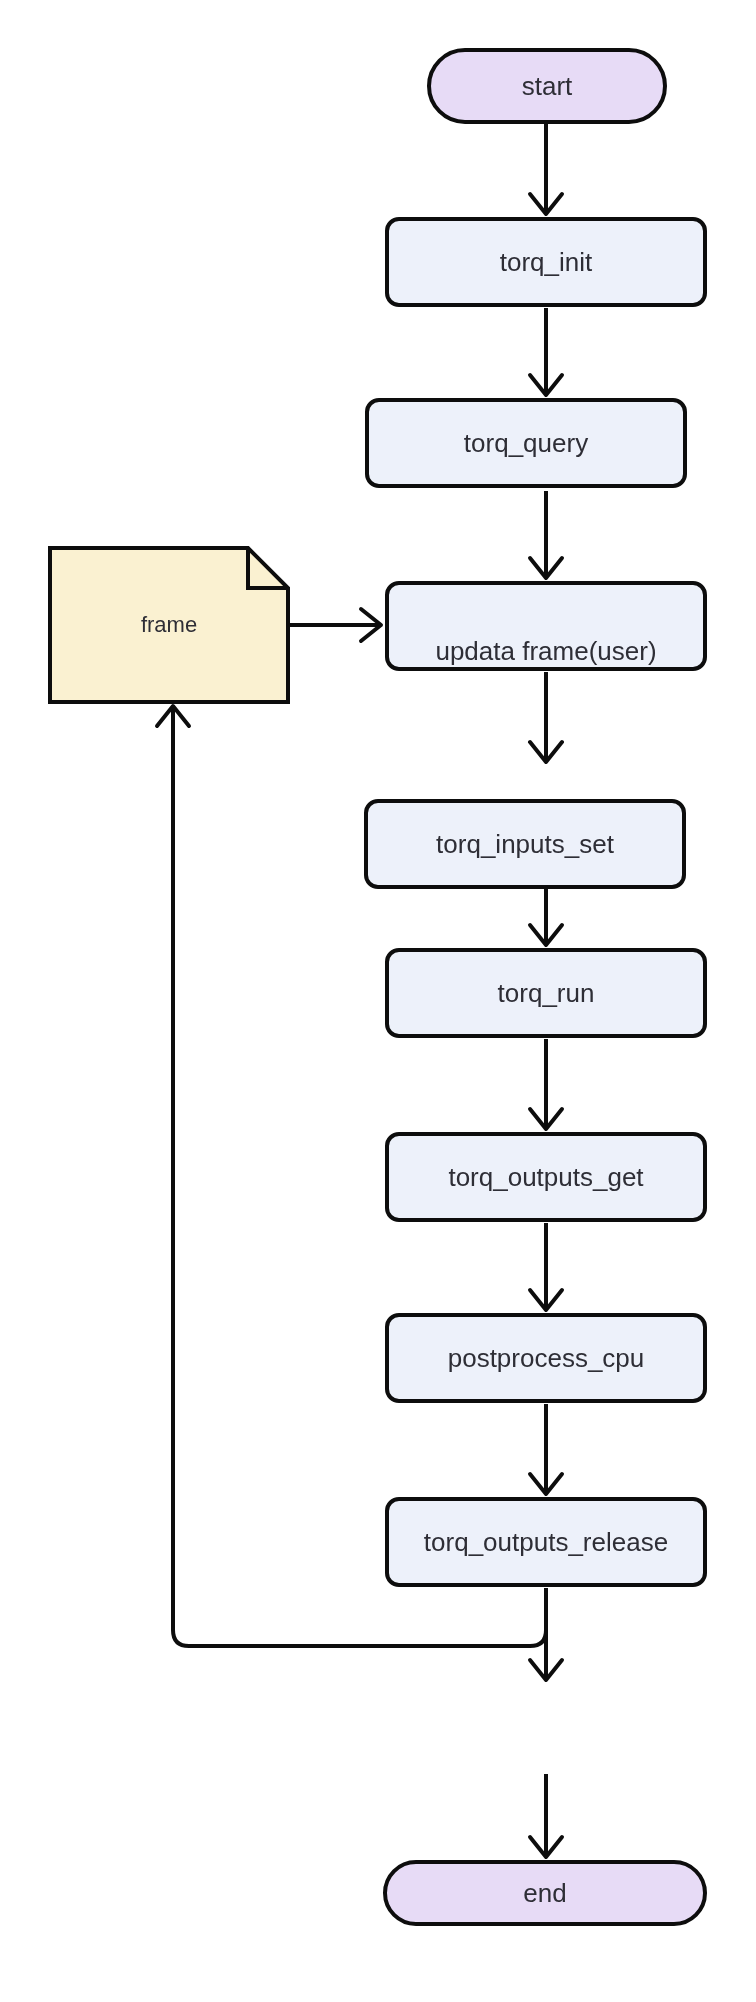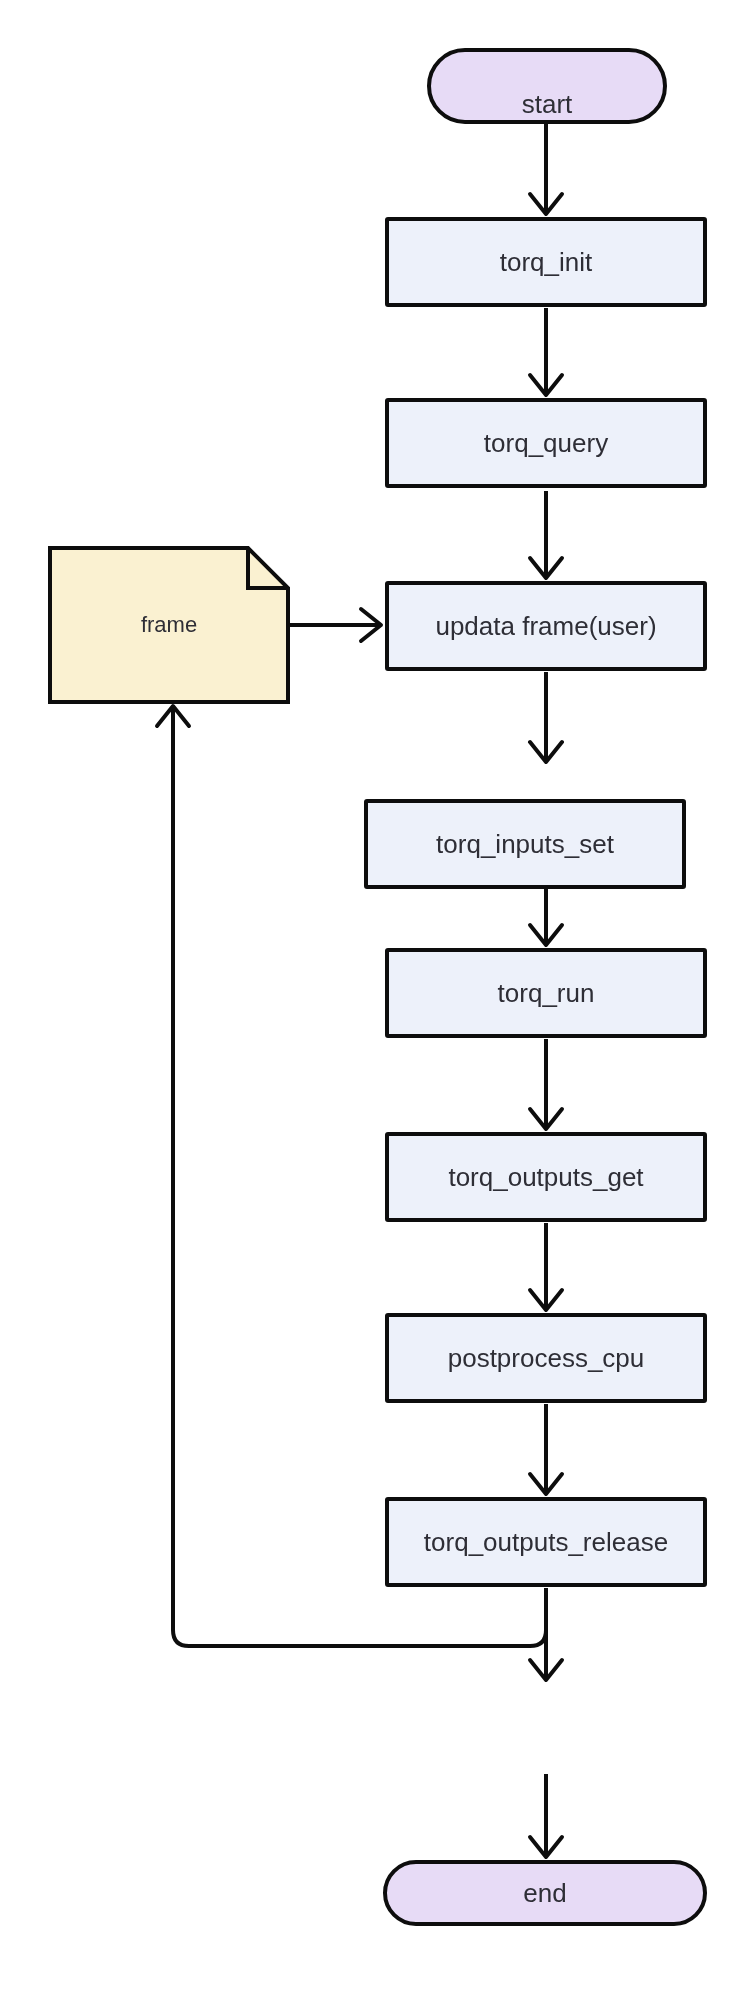--- a/index.html
+++ b/index.html
@@ -28,21 +28,21 @@
   .node{
     position:absolute;
     box-sizing:border-box;
     display:flex;align-items:center;justify-content:center;
     border:4px solid var(--stroke);
     background:var(--process-fill);
     color:var(--text);
     font-size:26px;
     text-align:center;
   }
-  .rect{width:322px;height:90px;border-radius:3px;}
+  .rect{width:322px;height:90px;border-radius:14px;}
   .stadium{background:var(--terminal-fill);}
   .note-label{
     position:absolute;
     display:flex;align-items:center;justify-content:center;
     color:var(--text);
     font-size:22px;
     text-align:center;
   }
 </style>
 </head>
@@ -100,33 +100,33 @@
       <path class="edge" d="M546 1774 L546 1856"></path>
       <path class="edge head" d="M530 1837 L546 1857 L562 1837"></path>
     </g>
 
     <g>
       <path class="note-shape" d="M50 548 L248 548 L288 588 L288 702 L50 702 Z"></path>
       <path class="note-fold" d="M248 548 L248 588 L288 588"></path>
     </g>
   </svg>
 
-  <div class="node stadium" style="left:427px;top:48px;width:240px;height:76px;border-radius:38px;align-items:flex-end;">
+  <div class="node stadium" style="left:427px;top:48px;width:240px;height:76px;border-radius:38px;">
     <span>start</span>
   </div>
 
   <div class="node rect" style="left:385px;top:217px;">
     <span>torq_init</span>
   </div>
 
-  <div class="node rect" style="left:385px;top:398px;">
+  <div class="node rect" style="left:365px;top:398px;">
     <span>torq_query</span>
   </div>
 
-  <div class="node rect" style="left:385px;top:581px;">
+  <div class="node rect" style="left:385px;top:581px;align-items:flex-end;">
     <span>updata frame(user)</span>
   </div>
 
   <div class="node rect" style="left:364px;top:765px;margin-top:34px;">
     <span>torq_inputs_set</span>
   </div>
 
   <div class="node rect" style="left:385px;top:948px;">
     <span>torq_run</span>
   </div>

